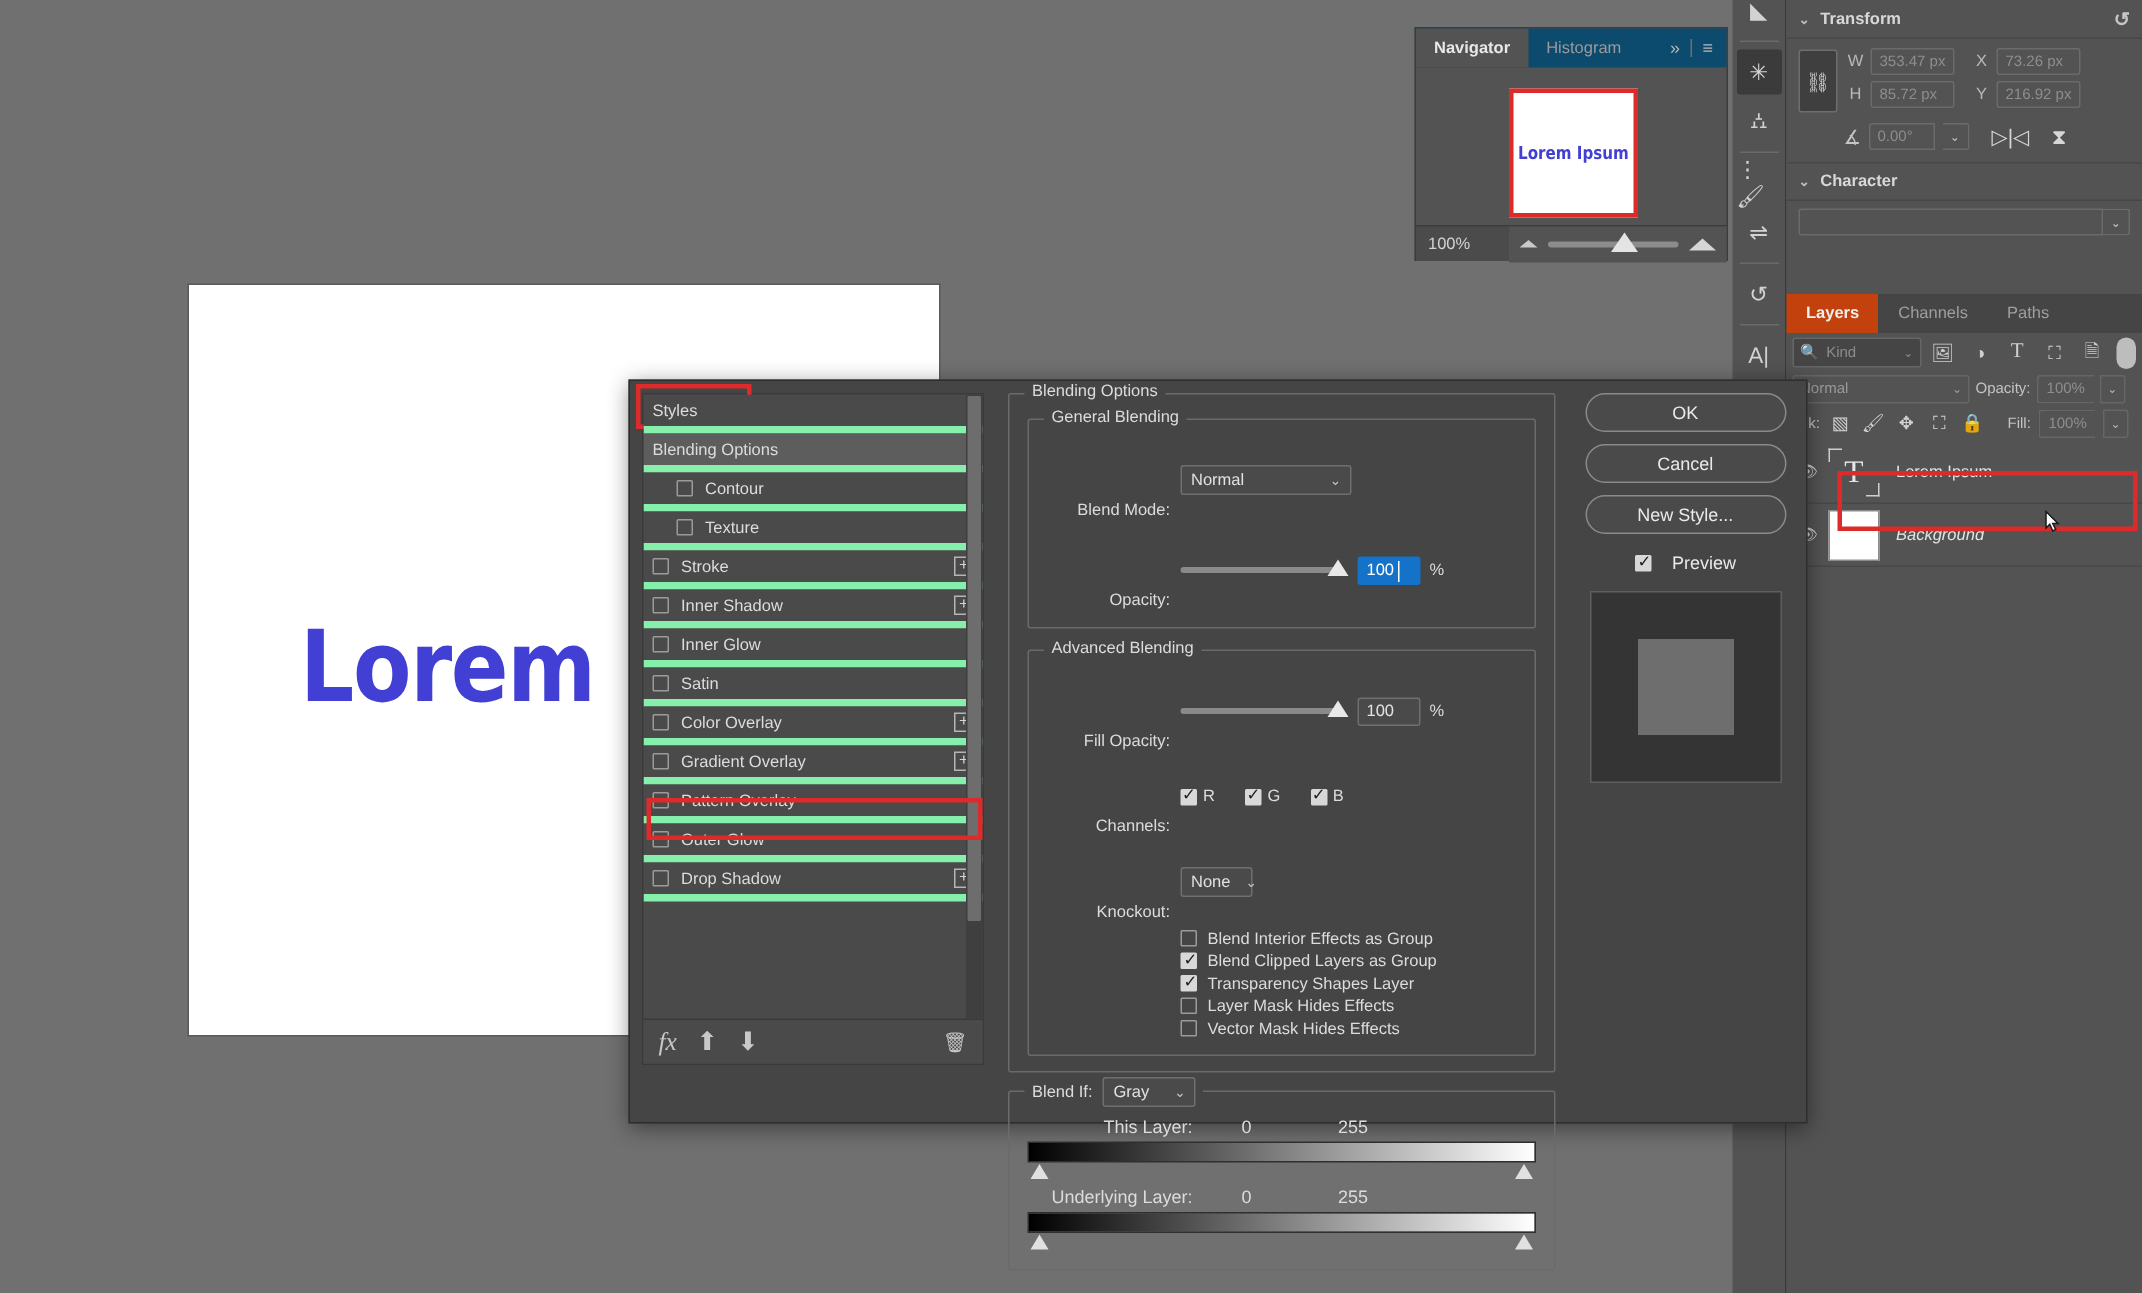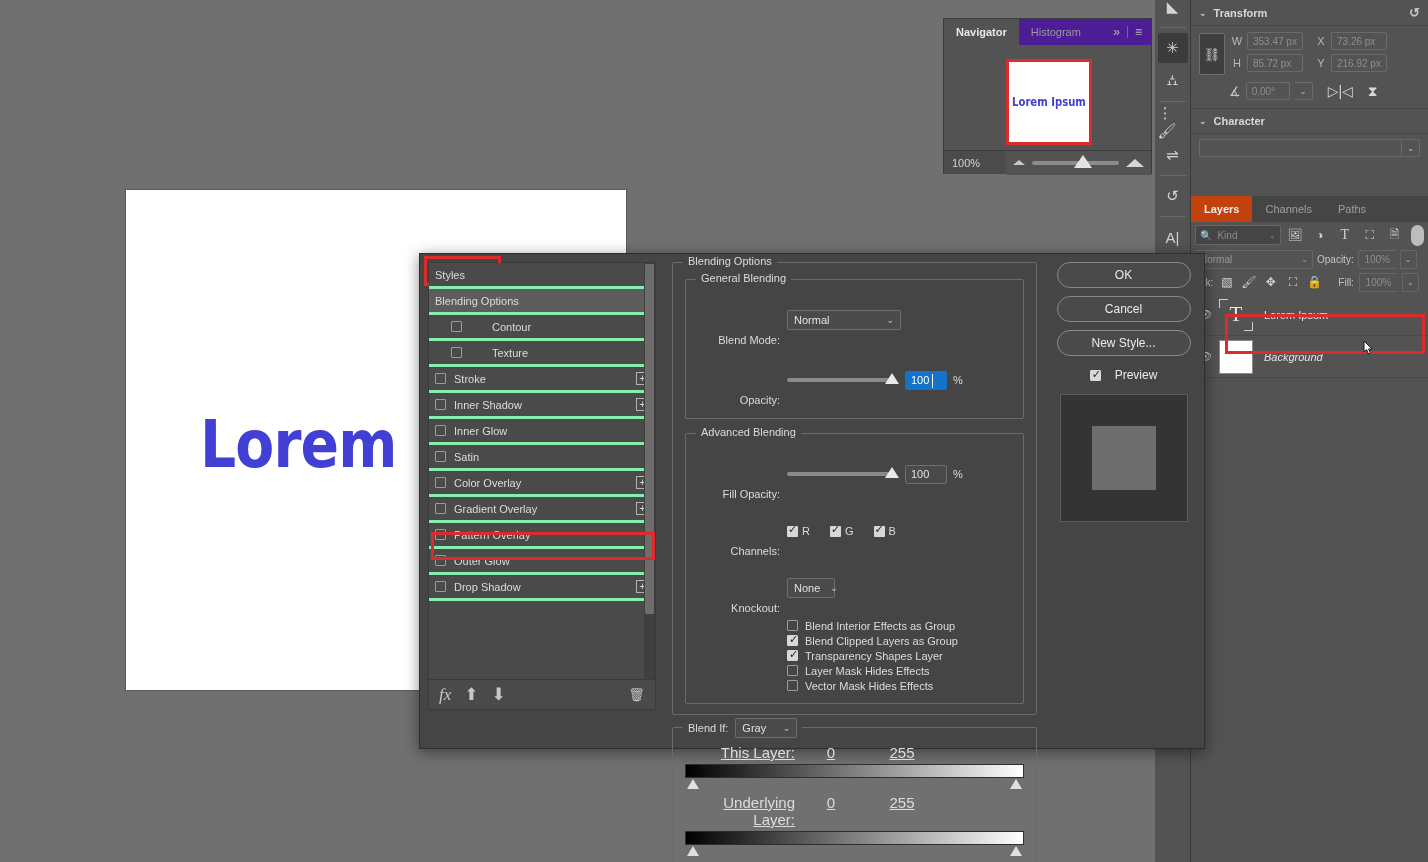--- a/index.html
+++ b/index.html
@@ -16,21 +16,21 @@
   .workspace { position: absolute; left: 0; top: 0; width: 1155px; height: 862px; background: #707070; }
   .doc-window { position: absolute; left: 126px; top: 190px; width: 500px; height: 500px; background: #ffffff;
                 box-shadow: 0 0 0 1px #5a5a5a; overflow: hidden; }
   .doc-text { position: absolute; left: 74px; top: 216px; font-family: "DejaVu Sans", sans-serif;
               font-weight: 700; font-size: 66px; letter-spacing: -1px; color: #4240d4; white-space: nowrap;
               transform: scaleX(0.86); transform-origin: left top; }
 
   
   .navigator { position: absolute; left: 943px; top: 18px; width: 209px; height: 156px; background: #535353;
                border: 1px solid #3c3c3c; }
-  .nav-tabs { display: flex; height: 26px; background: #4c1d95; align-items: stretch; }
+  .nav-tabs { display: flex; height: 26px; background: #0c4a6e; align-items: stretch; }
   .nav-tab { padding: 0 12px; display: flex; align-items: center; font-size: 11px; color: #9b9b9b; }
   .nav-tab.active { background: #535353; color: #e8e8e8; font-weight: bold; }
   .nav-tab-right { margin-left: auto; display: flex; align-items: center; gap: 7px; padding: 0 9px; color: #b8b8b8; font-size: 12px; }
   .nav-sep { width: 1px; height: 12px; background: #6f6f6f; }
   .nav-body { position: relative; height: 105px; }
   .nav-thumb { position: absolute; left: 62px; top: 14px; width: 86px; height: 86px; background: #fff;
                border: 3px solid #dd2b2b; display: flex; align-items: center; justify-content: center; }
   .nav-thumb-text { font-family: "DejaVu Sans", sans-serif; font-weight: 700; font-size: 12px; color: #4240d4;
                     transform: scaleX(0.84); white-space: nowrap; }
   .nav-foot { display: flex; align-items: center; height: 24px; background: #4b4b4b; border-top: 1px solid #3c3c3c; }
@@ -132,24 +132,24 @@
   .dlg { position: absolute; left: 419px; top: 253px; width: 786px; height: 496px; background: #454545;
          border: 1px solid #2e2e2e; box-shadow: 0 3px 14px rgba(0,0,0,.45); }
   .dlg-title { height: 32px; background: #ffffff; display: flex; align-items: center; padding: 0 10px; }
   .dlg-title-txt { font-size: 12px; color: #111; }
   .dlg-close { margin-left: auto; font-size: 15px; color: #222; line-height: 1; padding: 0 4px; }
   .dlg-body { display: flex; height: 464px; padding: 8px; gap: 0; }
 
   
   .styles-col { width: 228px; background: #4a4a4a; border: 1px solid #3a3a3a; display: flex; flex-direction: column; }
   .styles-list { flex: 1; position: relative; overflow: hidden; }
-  .st-item { height: 26px; display: flex; align-items: center; padding: 0 6px; border-bottom: 3px solid #86efac;
+  .st-item { height: 26px; display: flex; align-items: center; padding: 0 6px; border-bottom: 5px solid #86efac;
              background: #4a4a4a; font-size: 11px; color: #dcdcdc; position: relative; }
   .st-item.sel { background: #5d5d5d; }
-  .st-item.indent { padding-left: 22px; gap: 22px; }
+  .st-item.indent { padding-left: 22px; }
   .cb { width: 11px; height: 11px; border: 1px solid #9b9b9b; background: #4a4a4a; border-radius: 1px;
         margin-right: 8px; flex: 0 0 auto; }
   .st-plus { margin-left: auto; width: 13px; height: 13px; border: 1px solid #b5b5b5; color: #d6d6d6;
              font-size: 11px; line-height: 11px; text-align: center; }
   .st-scroll { position: absolute; right: 0; top: 0; width: 11px; height: 100%; background: #3f3f3f; }
   .st-thumb { position: absolute; right: 1px; top: 1px; width: 9px; height: 350px; background: #6d6d6d; border-radius: 1px; }
   .styles-foot { height: 30px; display: flex; align-items: center; padding: 0 10px; gap: 13px;
                  border-top: 1px solid #3a3a3a; background: #4a4a4a; }
   .sf-ico { color: #c8c8c8; font-size: 17px; }
   .sf-trash { margin-left: auto; color: #c8c8c8; font-size: 13px; }
@@ -180,21 +180,21 @@
   .ckrow { display: flex; align-items: center; height: 15px; font-size: 11px; color: #dcdcdc; }
   .ckbox { width: 11px; height: 11px; border: 1px solid #9b9b9b; background: #454545; border-radius: 1px; margin-right: 7px; }
   .ckbox.on { background: #d8d8d8; border-color: #d8d8d8; position: relative; }
   .ckbox.on::after { content: "✓"; position: absolute; left: 1px; top: -3px; font-size: 11px; color: #1d1d1d; }
 
   
   .blendif { border: 1px solid #6a6a6a; border-radius: 2px; position: relative; padding: 16px 12px 12px; }
   .bi-head { position: absolute; top: -10px; left: 10px; background: #454545; padding: 0 5px;
              display: flex; align-items: center; gap: 7px; }
   .bi-lbl { font-size: 11px; color: #dcdcdc; }
-  .grad-label-row { display: flex; align-items: flex-start; font-size: 15px; color: #dcdcdc; margin-bottom: 3px; text-decoration: underline; }
+  .grad-label-row { display: flex; align-items: flex-end; font-size: 12px; color: #dcdcdc; margin-bottom: 3px; }
   .gl-name { width: 110px; text-align: right; }
   .gl-0 { width: 72px; text-align: center; }
   .gl-255 { width: 70px; text-align: center; }
   .grad-bar { height: 14px; background: linear-gradient(90deg, #000 0%, #fff 100%); border: 1px solid #2f2f2f; }
   .grad-stops { position: relative; height: 12px; }
   .stop { position: absolute; width: 0; height: 0; border-left: 6px solid transparent; border-right: 6px solid transparent;
           border-bottom: 10px solid #e0e0e0; top: 1px; }
   .stop.l { left: 2px; } .stop.r { right: 2px; }
 
   

